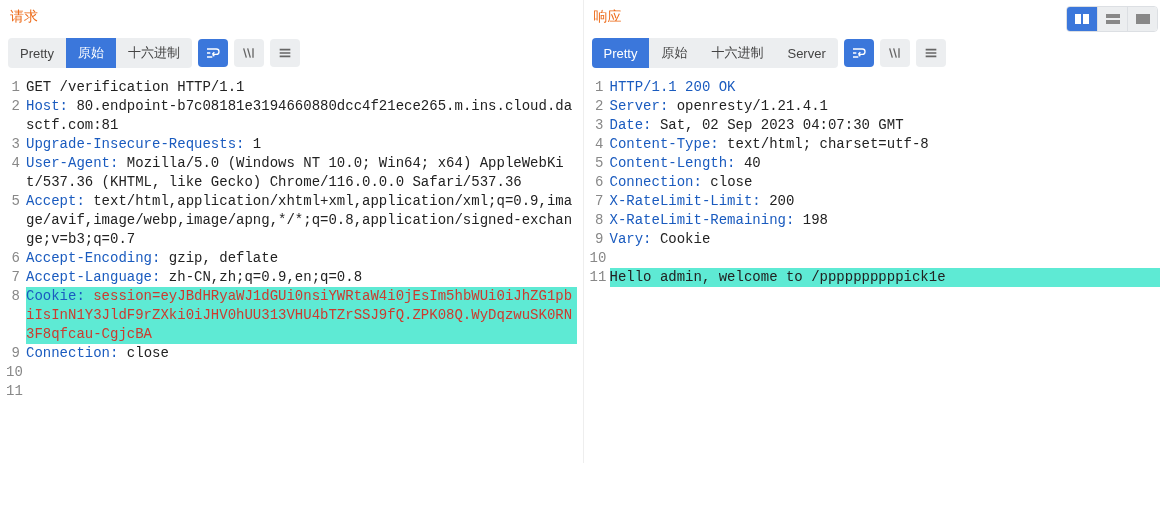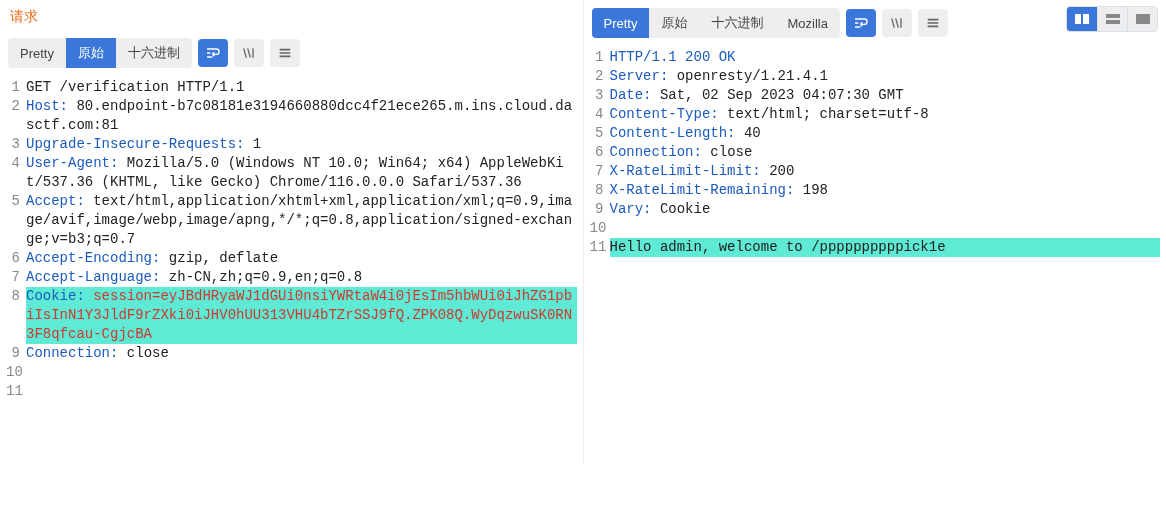--- a/index.html
+++ b/index.html
@@ -88,26 +88,27 @@
             <rect x="1" y="1" width="14" height="4"></rect>
             <rect x="1" y="7" width="14" height="4"></rect>
           </svg>
         </button>
       <button class="lbtn">
           <svg width="16" height="12" viewBox="0 0 16 12" fill="#888">
             <rect x="1" y="1" width="14" height="10"></rect>
           </svg>
         </button>
     </div>
+    <div class="panel-title">响应</div>
     <div class="toolbar-row">
       <div class="tab-group" id="res-tabs">
           <button class="tab-btn active">Pretty</button>
           <button class="tab-btn">原始</button>
           <button class="tab-btn">十六进制</button>
-          <button class="tab-btn">Mozilla</button>
+          <button class="tab-btn">Server</button>
         </div>
       <button class="tool-btn active">
           <svg viewBox="0 0 24 24" fill="none" stroke="currentColor" stroke-width="2">
             <path d="M3 6h14a4 4 0 010 8h-6m0 0l3-3m-3 3l3 3M3 12h5M3 18h8"></path>
           </svg>
         </button>
       <button class="tool-btn">
           <svg viewBox="0 0 24 24" fill="none" stroke="currentColor" stroke-width="2">
             <path d="M4 5l4 14M10 5l4 14M18 5v14"></path>
           </svg>

